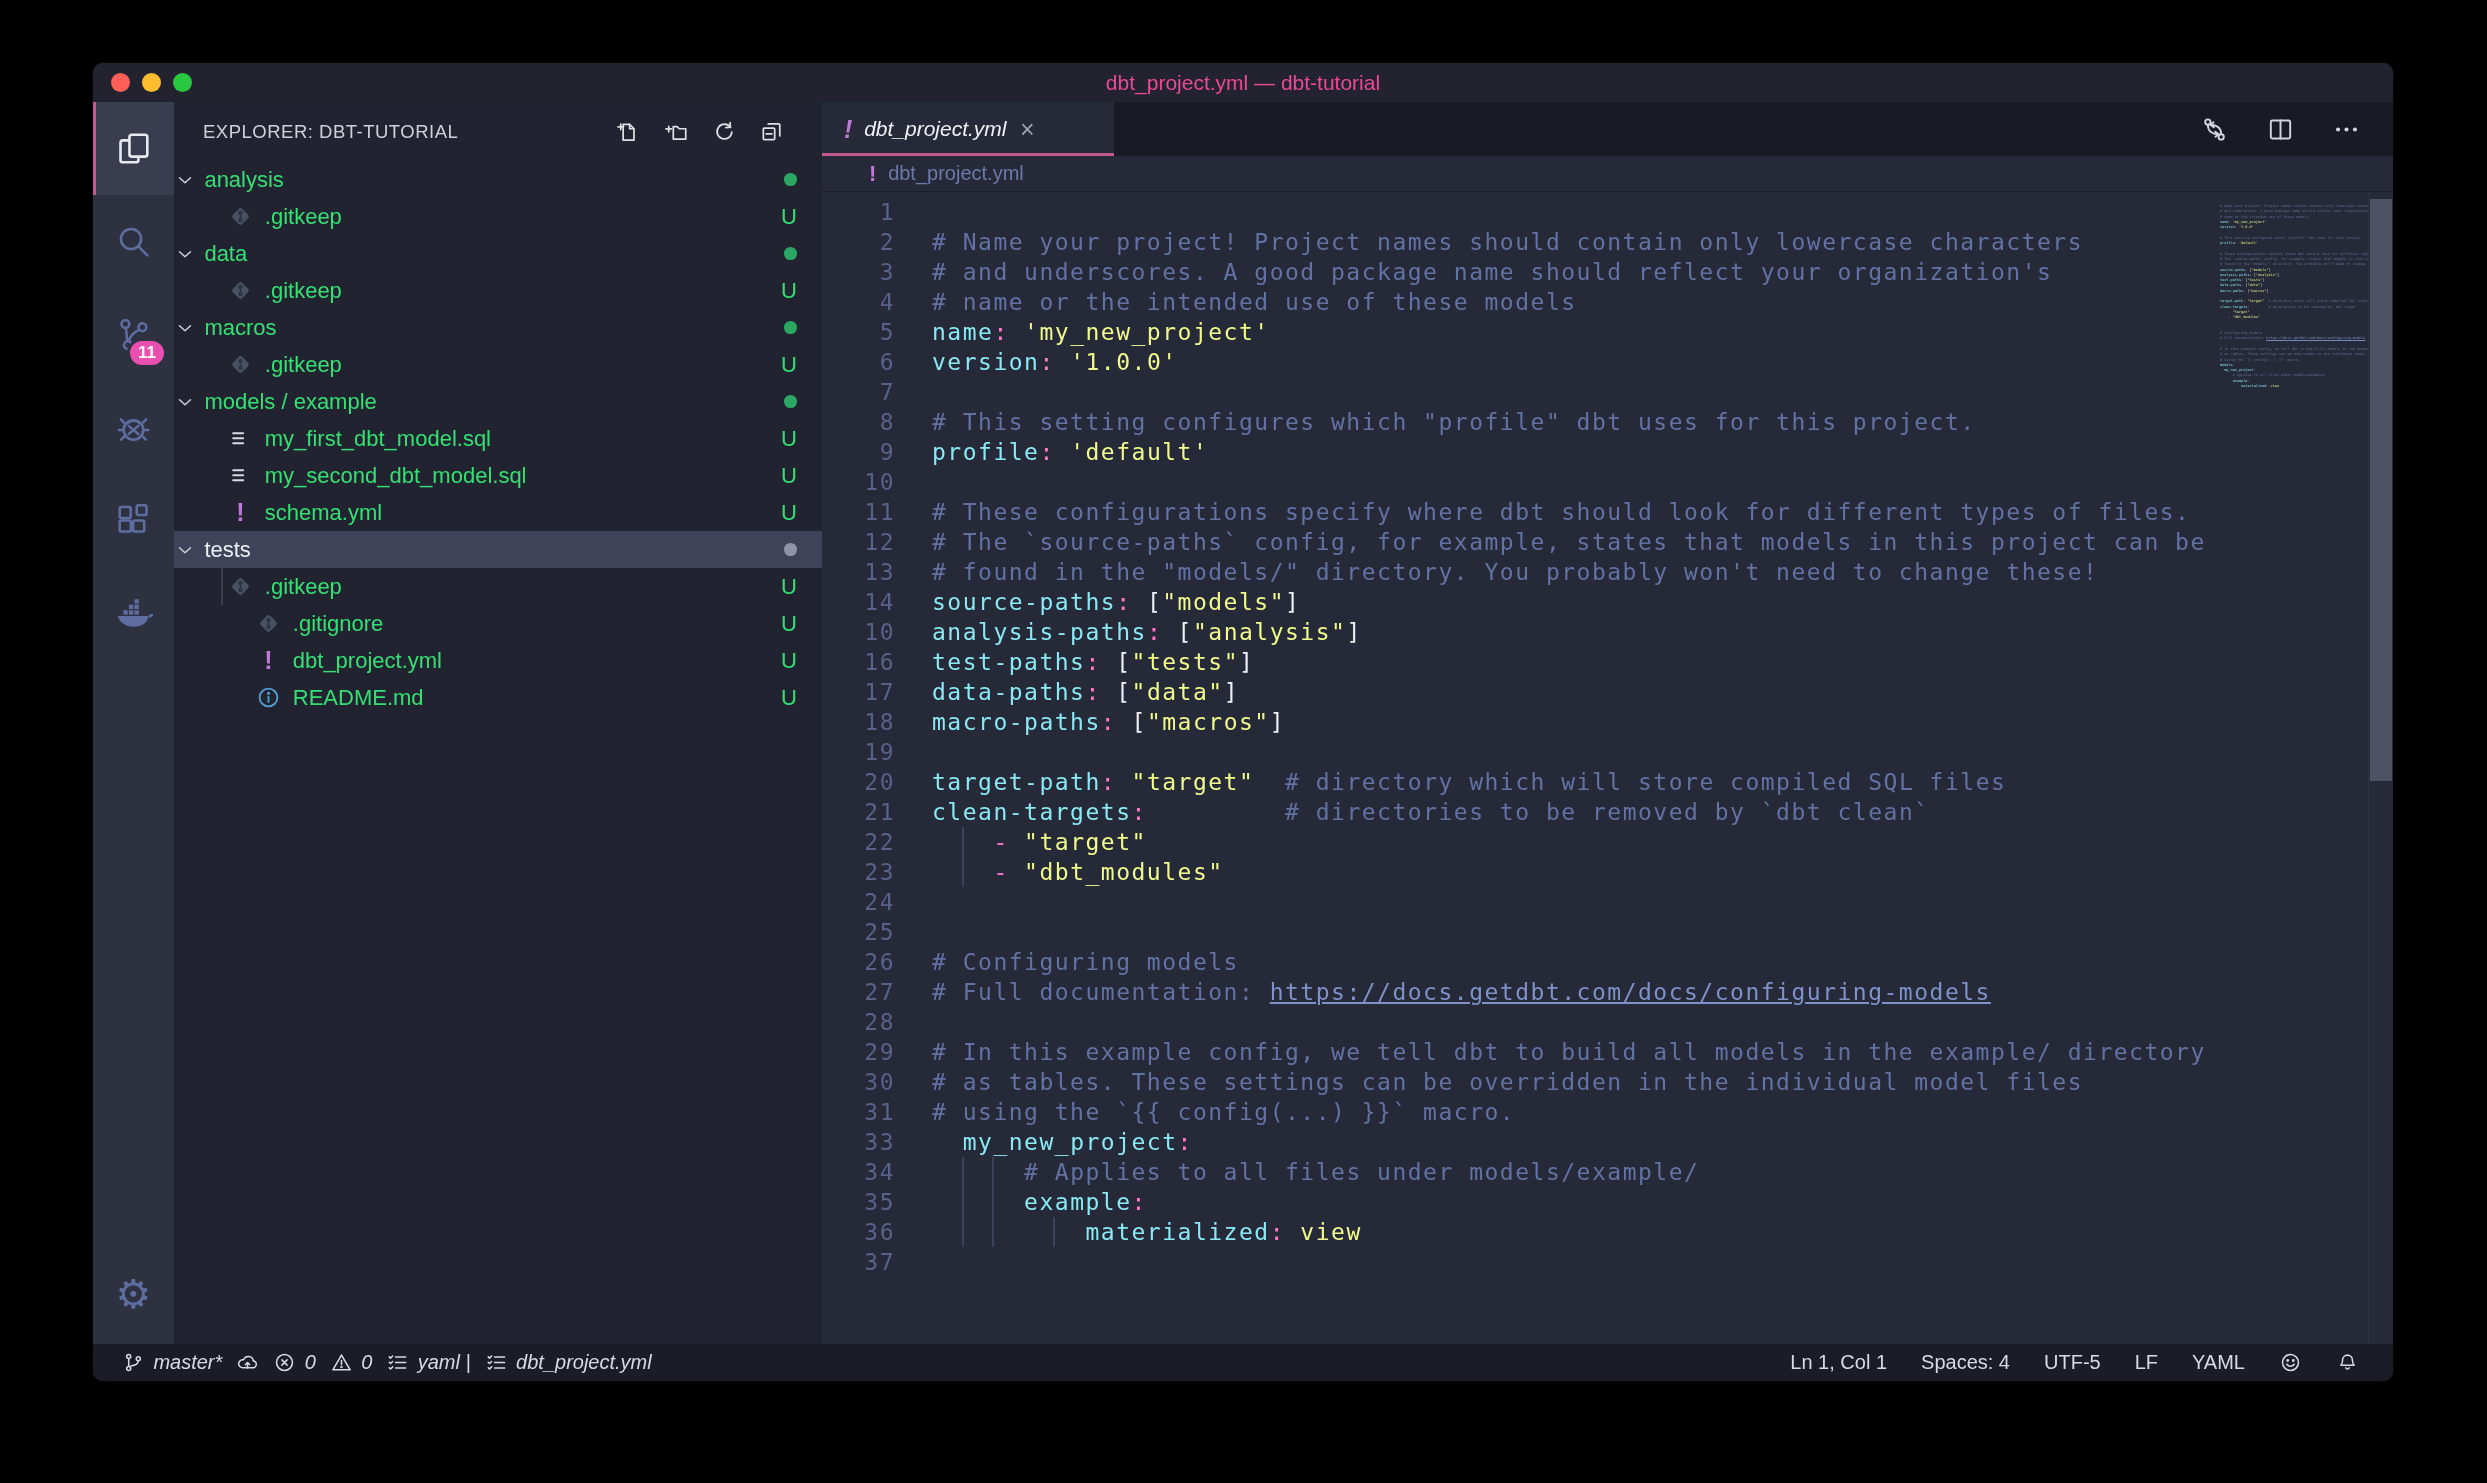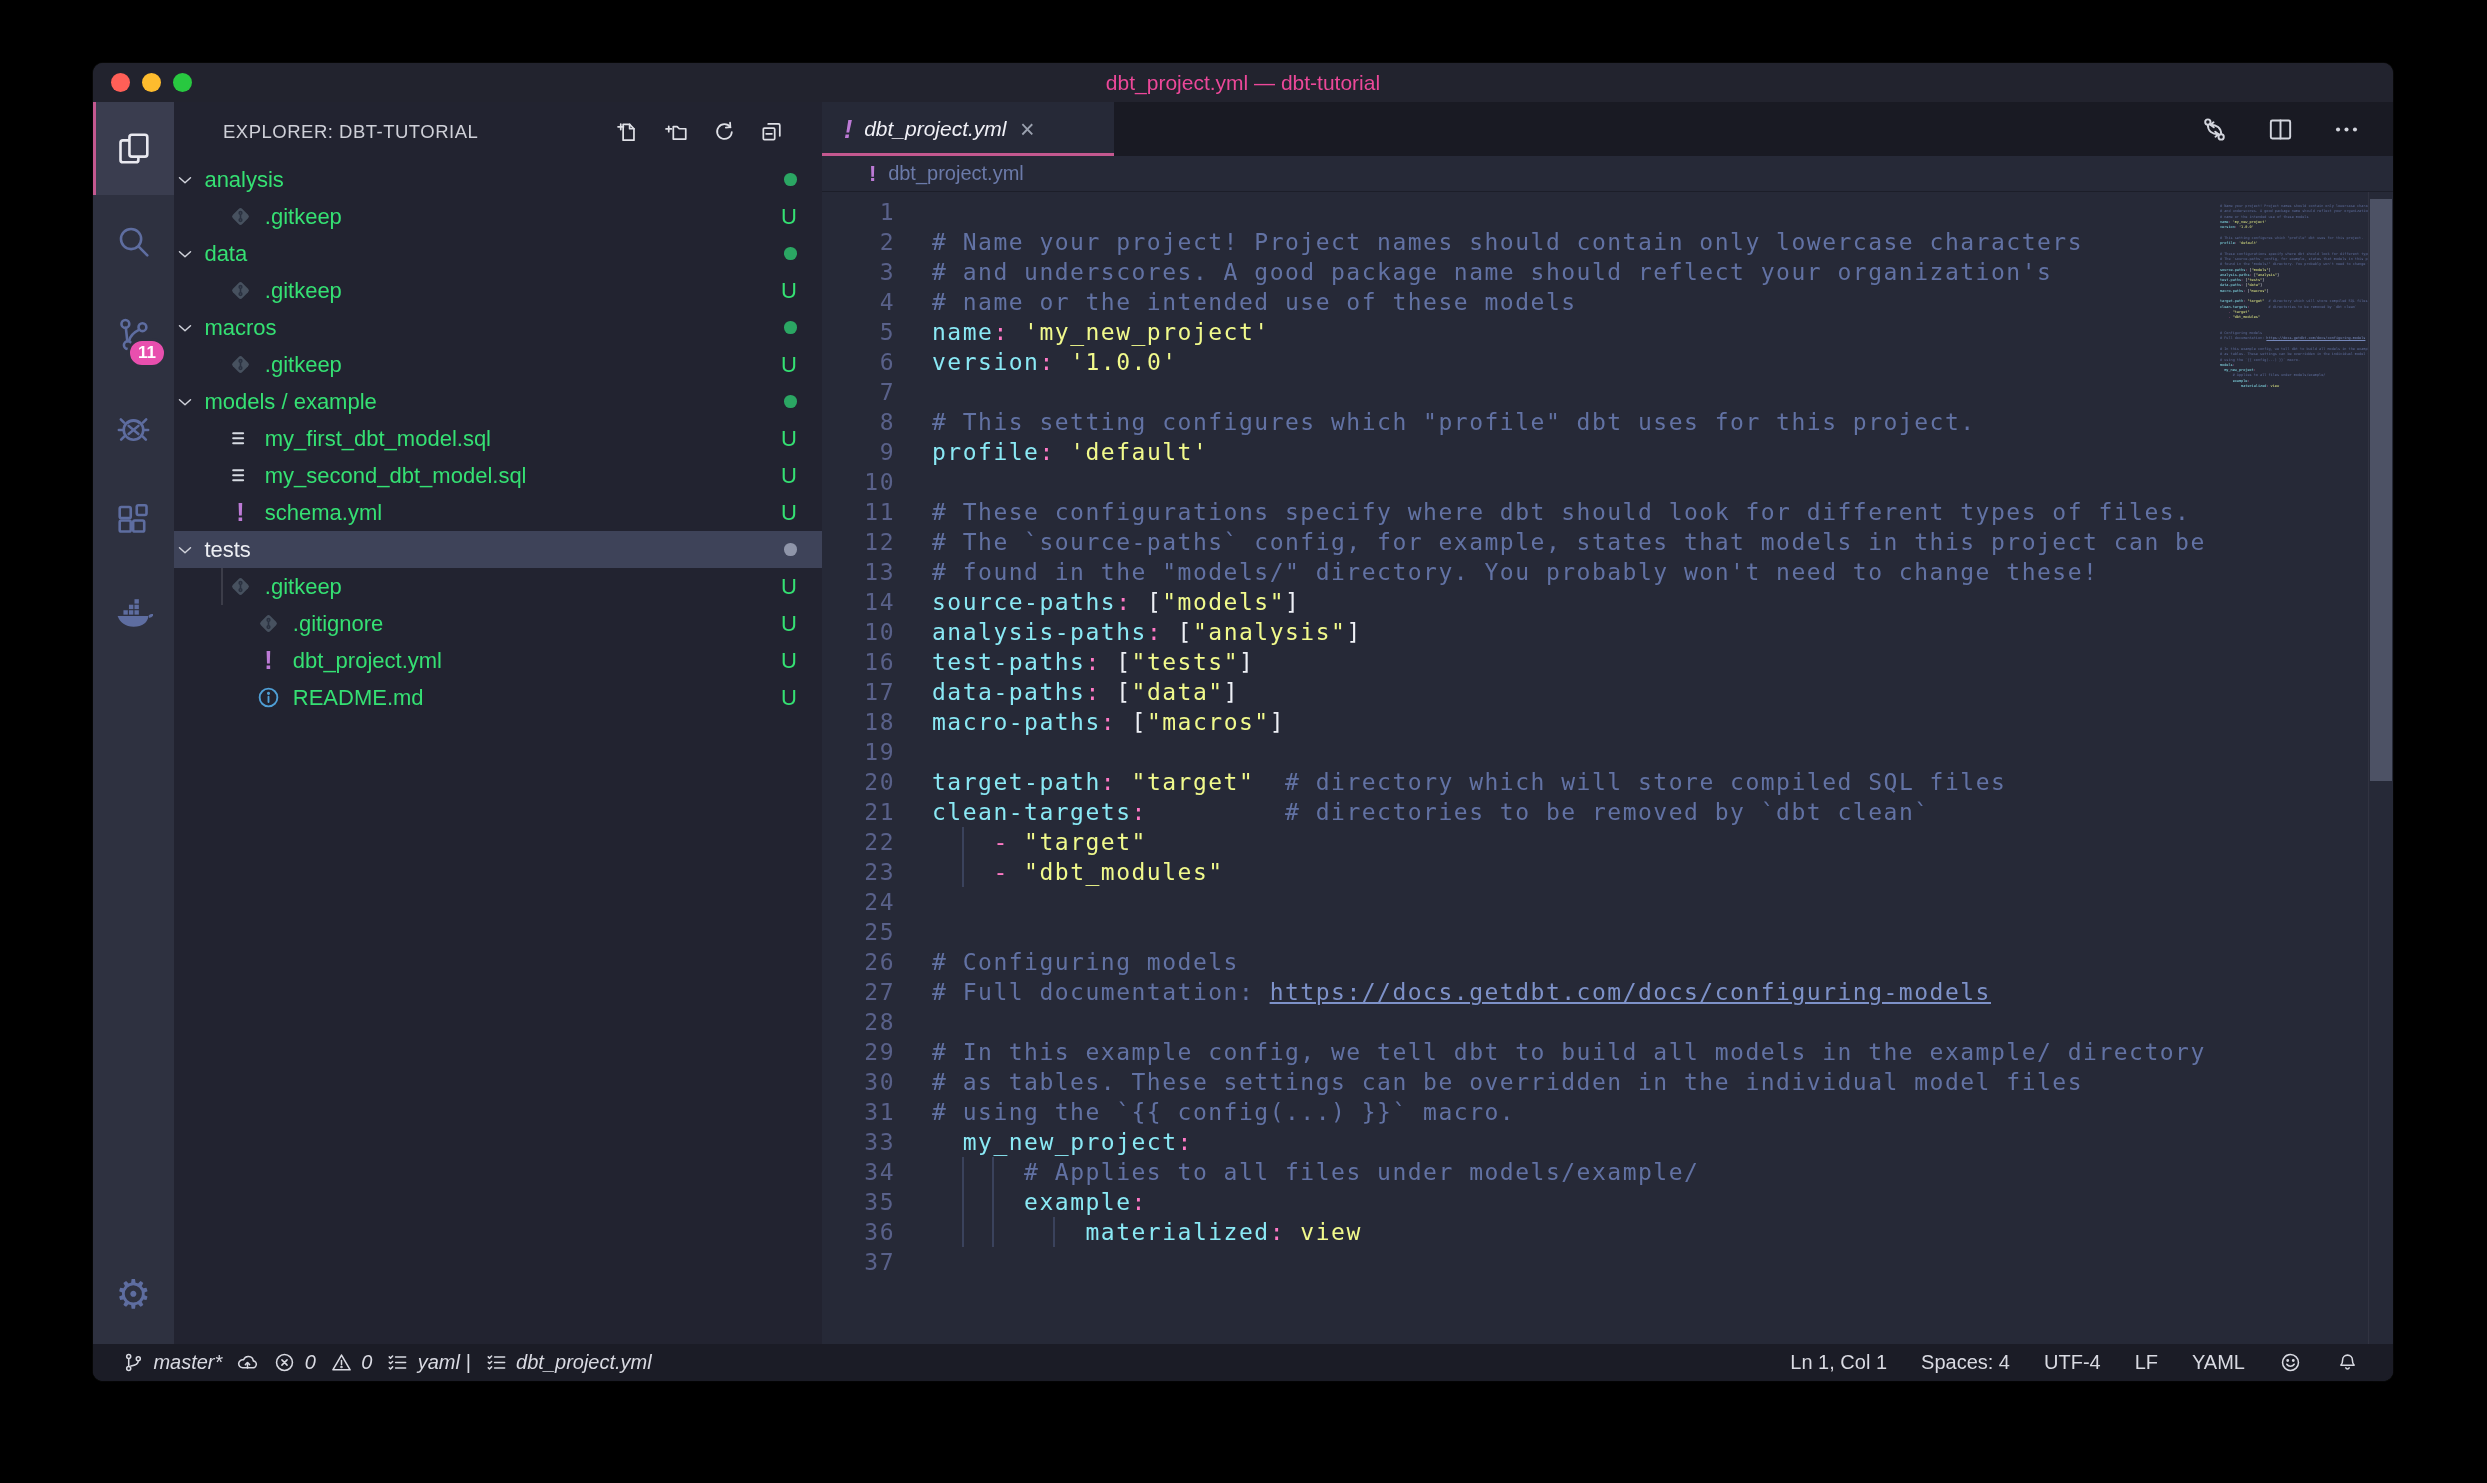--- a/index.html
+++ b/index.html
@@ -18,21 +18,21 @@
   .acts{flex:1;display:flex;flex-direction:column;}
   .act{height:93px;display:flex;align-items:center;justify-content:center;position:relative;color:var(--icon_muted);}
   .act.active{background:var(--activity_active);color:#e9e9f0;}
   .act.active:before{content:"";position:absolute;left:0;top:0;bottom:0;width:3.4px;background:var(--accent);}
   .act svg{width:39px;height:39px;}
   .act .badge{position:absolute;right:6.7px;bottom:13.5px;background:var(--badge);color:#fff;font-size:17px;font-weight:bold;
     border-radius:842px;padding:1.7px 8.4px;border:3.4px solid var(--activitybar);}
   .act.gear{height:101px;}
   
   .sidebar{width:648px;flex:none;background:var(--sidebar);display:flex;flex-direction:column;}
-  .sb-head{height:59px;flex:none;display:flex;align-items:center;padding:0 37px 0 49px;}
+  .sb-head{height:59px;flex:none;display:flex;align-items:center;padding:0 37px 0 29px;}
   .sb-title{color:#cfd0d8;font-size:18.5px;letter-spacing:0.5px;flex:1;white-space:nowrap;}
   .sb-actions{display:flex;gap:22px;color:#dfe0e6;}
   .sb-actions svg{width:26px;height:26px;}
   .tree{flex:1;}
   .trow{height:37px;display:flex;align-items:center;position:relative;font-size:22px;color:var(--green);}
   .trow .tlabel{white-space:nowrap;}
   .trow.sel{background:var(--selected_row);color:#eceef3;}
   .chev{width:22px;height:22px;color:#d0d2da;margin-right:8.4px;flex:none;}
   .ficon{width:25px;height:25px;margin-right:11.8px;flex:none;display:flex;align-items:center;justify-content:center;}
   .d0f{} .d0{padding-left:34px;margin-left:48px;} .d1{padding-left:54px;}
@@ -573,21 +573,21 @@
         </span>
       </div>
     <div class="st-right" id="stRight">
         <span class="st">
           <span>Ln 1, Col 1</span>
         </span>
         <span class="st">
           <span>Spaces: 4</span>
         </span>
         <span class="st">
-          <span>UTF-4</span>
+          <span>UTF-5</span>
         </span>
         <span class="st">
           <span>LF</span>
         </span>
         <span class="st">
           <span>YAML</span>
         </span>
         <span class="st">
           <span style="display:flex">
             <svg class="icn" viewBox="0 0 24 24">

